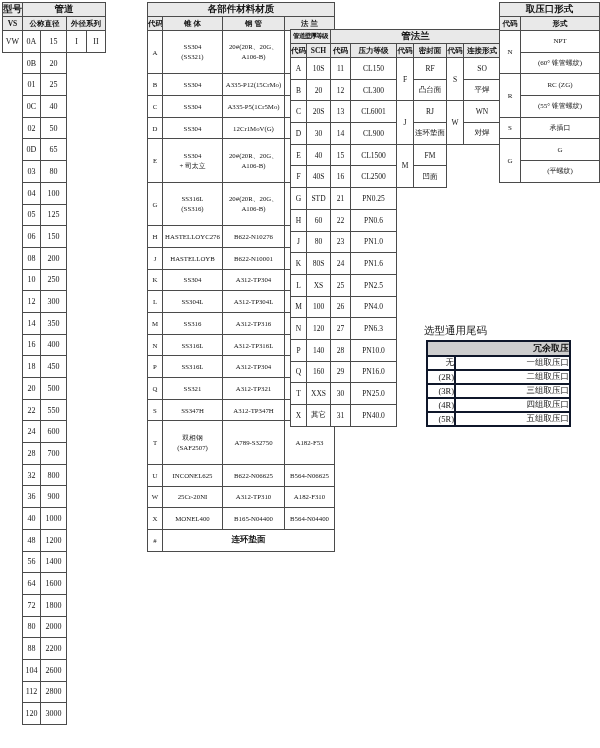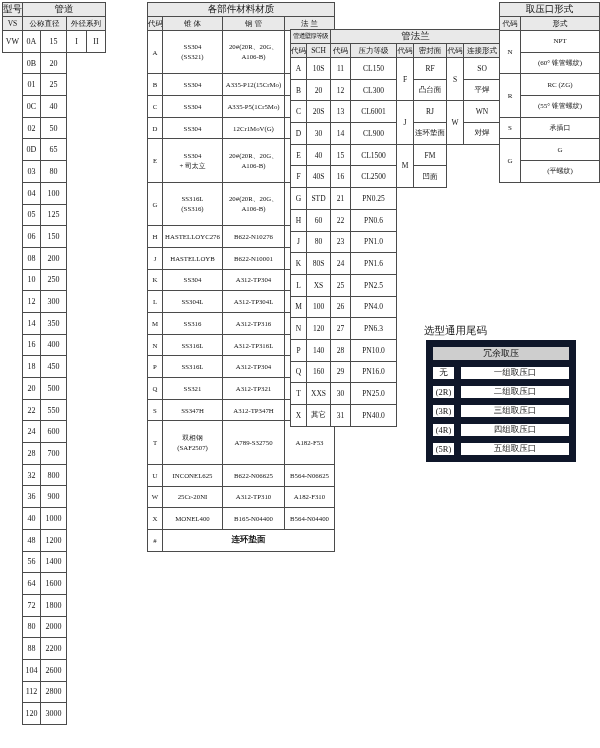--- a/index.html
+++ b/index.html
@@ -1,32 +1,32 @@
 <!DOCTYPE html>
 <html><head>
 <meta charset="utf-8">
 <style>
   * { margin:0; padding:0; box-sizing:border-box; }
   html,body { width:600px; height:748px; background:#fff; overflow:hidden;
     font-family:"Liberation Serif","DejaVu Serif",serif; color:#141414; }
   .t { position:absolute; border-collapse:collapse; table-layout:fixed; background:#fff; }
   .t td,.t th { border:1px solid #4b4b4b; font-size:8px; text-align:center;
     vertical-align:middle; padding:0; overflow:hidden; white-space:nowrap; }
-  .t th { background:#e9e9e9; font-weight:normal; font-size:7.5px; }
+  .t th { background:#e9e9e9; font-weight:bold; font-size:7.5px; }
   th.h1 { font-size:9.5px; }
   th.sq { font-size:6.5px; letter-spacing:-0.7px; }
   .nb { border:none !important; background:#fff; }
   .hh { height:14px; }
   .dr { height:21.7px; }
   .d2 { height:43.4px; }
   #materials td { font-size:6.8px; }
   #sch td { font-size:7.5px; }
   #tap td { font-size:7px; }
   .two div { line-height:10px; }
-  #suffix td,#suffix th { border:7px solid #0f172a; font-size:8.5px; }
+  #suffix td,#suffix th { border:2px solid #0f172a; font-size:8.5px;text-align:right; }
   #suffix th { background:#cecece; font-size:9px; height:14px; }
   #suffix tr { height:13.2px; }
   #suffix-title { position:absolute; left:424px; top:324px; font-size:10.5px; }
 </style>
 </head>
 <body>
 
 <table class="t" id="pipe-table" style="left:2px;top:2px;width:103px;">
   <colgroup>
       <col style="width:20px">

